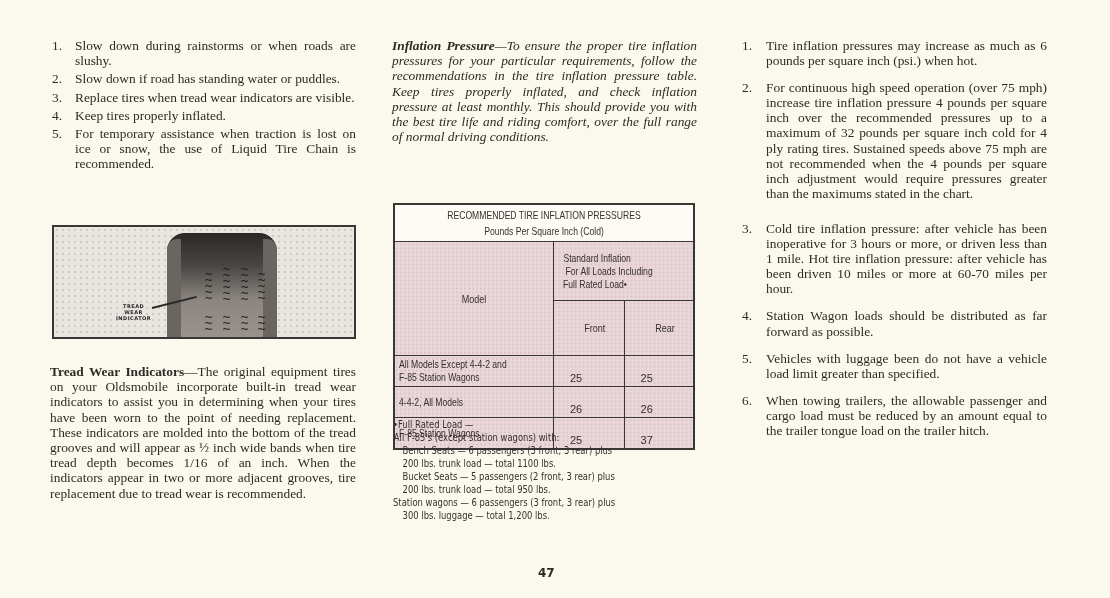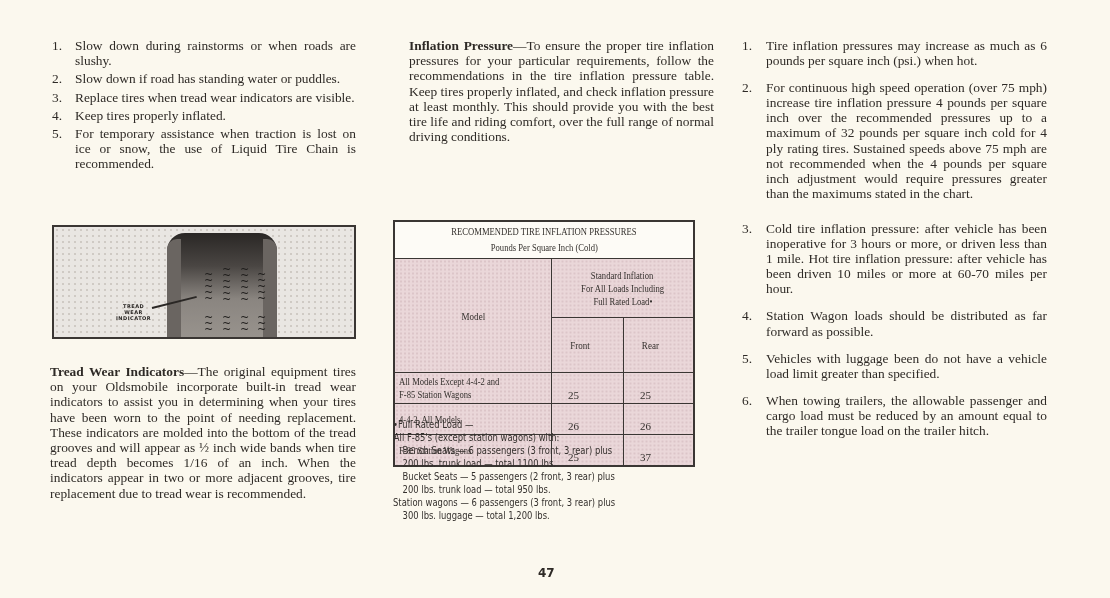--- a/index.html
+++ b/index.html
@@ -5,21 +5,21 @@
   html, body { margin: 0; padding: 0; }
   body {
     width: 1110px; height: 598px; overflow: hidden;
     background: #fbf8ee;
     font-family: "DejaVu Serif", "Liberation Serif", serif;
     color: #2e2a26;
     position: relative;
   }
   .col { position: absolute; top: 38px; }
   .col-left { left: 50px; width: 306px; }
-  .col-mid { left: 409px; width: 305px; }
+  .col-mid { left: 392px; width: 305px; font-style: italic; }
   .col-right { left: 742px; width: 305px; }
 
   .serif-text { font-family: "Liberation Serif", serif; font-size: 13.4px; line-height: 15.2px; text-align: justify; }
   ol.tips { list-style: none; margin: 0; padding: 0; }
   ol.tips li { position: relative; padding-left: 25px; margin-bottom: 3px; font-family: "Liberation Serif", serif; font-size: 13.4px; line-height: 15.2px; text-align: justify; }
   ol.tips li .num { position: absolute; left: 2px; top: 0; }
   ol.notes { list-style: none; margin: 0; padding: 0; }
   ol.notes li { position: relative; padding-left: 24px; margin-bottom: 12px; font-family: "Liberation Serif", serif; font-size: 13.4px; line-height: 15.1px; text-align: justify; }
   ol.notes li .num { position: absolute; left: 0; top: 0; }
 
@@ -40,30 +40,30 @@
   .tire-label {
     position: absolute; left: 62px; top: 76px; font-family: "DejaVu Sans", sans-serif;
     font-size: 5px; font-weight: bold; line-height: 6px; text-align: center; color: #2a2725; letter-spacing: 0.5px;
   }
   .tire-pointer { position: absolute; left: 98px; top: 80px; width: 46px; height: 2px; background: #2a2725; transform: rotate(-14deg); transform-origin: left center; }
 
   .tread-para { position: absolute; left: 50px; top: 364px; width: 306px; }
   .bold { font-weight: bold; }
 
   .pressure-table {
-    position: absolute; left: 393px; top: 220px; width: 302px;
+    position: absolute; left: 393px; top: 203px; width: 302px;
     border: 2px solid #3a3633; border-collapse: collapse;
-    font-family: Liberation Serif, serif; font-stretch: condensed;
+    font-family: Liberation Sans, sans-serif; font-stretch: condensed;
   }
   .pressure-table td, .pressure-table th { border: 1.5px solid #3a3633; padding: 16px; font-weight: normal; color: #34302d; }
   .t-title { background: #fdfbf6; text-align: center; font-size: 10.5px; line-height: 16px; padding: 2px 0 2px !important; transform-origin: center; }
   .pink { background: #ead7d9; background-image: radial-gradient(#dcc5c8 0.8px, transparent 1px); background-size: 4px 4px; }
   .t-model-h { text-align: center; font-size: 11px; width: 170px; height: 76px; }
-  .t-std { text-align: center; font-size: 10.5px; line-height: 13px; padding: 4px 2px !important; height: 50px; }
-  .t-fr { text-align: left; font-size: 11px; height: 22px; }
+  .t-std { font-size: 10.5px; line-height: 13px; padding: 4px 2px !important; height: 50px; }
+  .t-fr { text-align: right; font-size: 11px; height: 22px; }
   .t-model { font-size: 10.5px; line-height: 13px; padding: 2px 4px !important; }
   .t-val { text-align: left; font-size: 11px; vertical-align: bottom; padding-bottom: 2px !important; width: 66px; }
   .cond { display: inline-block; transform: scaleX(0.82); transform-origin: center; white-space: nowrap; }
   .cond-l { display: inline-block; transform: scaleX(0.82); transform-origin: left; white-space: nowrap; }
 
   .footnote { position: absolute; left: 393px; top: 418px; width: 312px; font-family: "DejaVu Sans", sans-serif; font-size: 10.5px; line-height: 13px; color: #34302d; }
   .footnote div { white-space: nowrap; transform: scaleX(0.8); transform-origin: left; }
   .fn-ind1 { padding-left: 1px; }
   .fn-ind2 { padding-left: 12px; }
 

